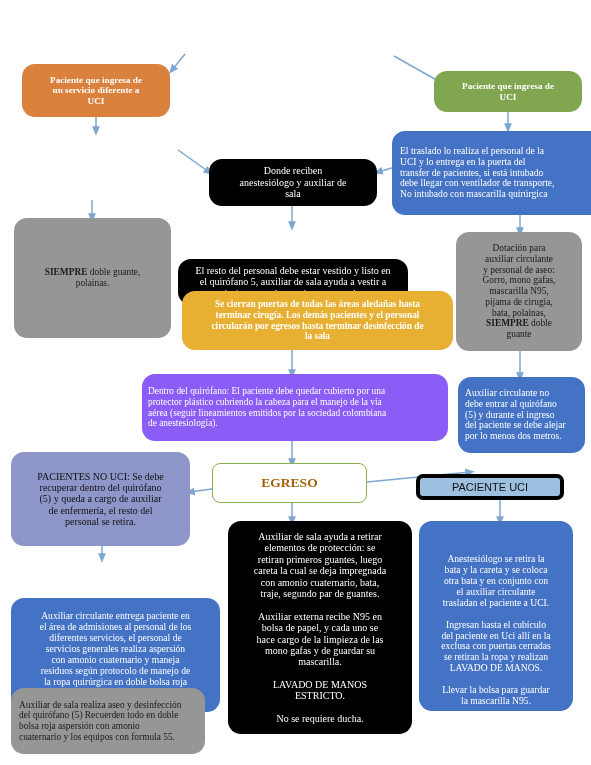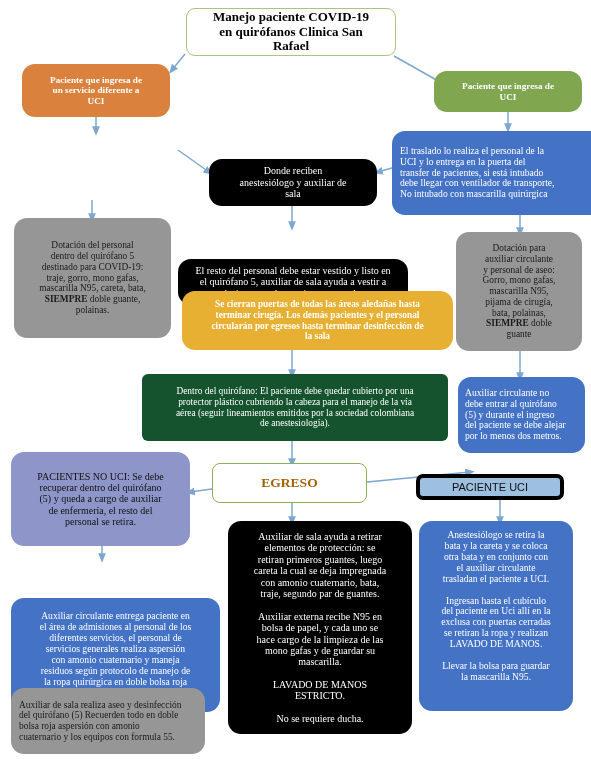--- a/index.html
+++ b/index.html
@@ -95,25 +95,25 @@
   }
   .n-yellow-bold {
     background: #e8b033;
     color: #ffffff;
     font-weight: bold;
     font-size: 9.3px;
     text-align: center;
     border-radius: 13px;
   }
   .n-yellow {
-    background: #14532d;
+    background: #8b5cf6;
     color: #ffffff;
     font-size: 9.4px;
-    text-align: center;
-    border-radius: 6px;
+    text-align: left;
+    border-radius: 13px;
   }
   .n-lavender {
     background: #8e95c8;
     color: #111111;
     font-size: 10px;
     text-align: center;
     border-radius: 13px;
   }
   .n-egreso {
     background: #ffffff;
@@ -188,25 +188,20 @@
       <path d="M102,546 L102,558"></path>
 
       <path d="M500,500 L500,521"></path>
     </g>
     <g stroke="#9aaebf" stroke-width="1.5" fill="none" marker-end="url(#ahg)">
 
       <path d="M102,672 L102,688"></path>
     </g>
   </svg>
 
-  <div class="node n-title" style="left:186px; top:8px; width:210px; height:48px;">
-    <span class="txt">Manejo paciente COVID-19
-en quirófanos Clinica San
-Rafael</span>
-  </div>
 
   <div class="node n-orange" style="left:22px; top:64px; width:148px; height:53px;">
     <span class="txt">Paciente  que ingresa de
 un servicio diferente a
 UCI</span>
   </div>
 
   <div class="node n-green" style="left:434px; top:71px; width:148px; height:41px;">
     <span class="txt">Paciente  que ingresa de
 UCI</span>
@@ -227,26 +222,21 @@
 sala</span>
   </div>
 
   <div class="node n-black" style="left:178px; top:226px; width:230px; height:46px;margin-top:33px;">
     <span class="txt">El resto del personal debe estar vestido y listo en
 el quirófano 5, auxiliar de sala ayuda a vestir a
 cirujano, ayudante e instrumentador.</span>
   </div>
 
   <div class="node n-gray" style="left:14px; top:218px; width:157px; height:120px;">
-    <span class="txt"><span>Dotación del personal
-dentro del quirófano  5
-destinado para COVID-19:
-traje, gorro, mono gafas,
-mascarilla N95, careta, bata,
-</span><span class="bold-inline">SIEMPRE</span><span> doble guante,
+    <span class="txt"><span class="bold-inline">SIEMPRE</span><span> doble guante,
 polainas.</span></span>
   </div>
 
   <div class="node n-gray" style="left:456px; top:232px; width:126px; height:119px;">
     <span class="txt"><span>Dotación para
 auxiliar circulante
 y personal de aseo:
 Gorro, mono gafas,
 mascarilla N95,
 pijama de cirugía,
@@ -324,21 +314,21 @@
 hace cargo de la limpieza de las
 mono gafas y de guardar su
 mascarilla.
 
 LAVADO DE MANOS
 ESTRICTO.
 
 No se requiere ducha.</span>
   </div>
 
-  <div class="node n-blue" style="left:419px; top:521px; width:154px; height:190px; align-items:flex-start; padding-top:9px;">
+  <div class="node n-blue" style="left:419px; top:521px; width:154px; height:190px; align-items:flex-end; padding-top:9px;">
     <span class="txt">Anestesiólogo se retira la
 bata y la careta y se coloca
 otra bata y en conjunto con
 el auxiliar circulante
 trasladan el paciente a UCI.
 
 Ingresan hasta el cubículo
 del paciente en Uci allí en la
 exclusa con puertas cerradas
 se retiran la ropa y realizan

